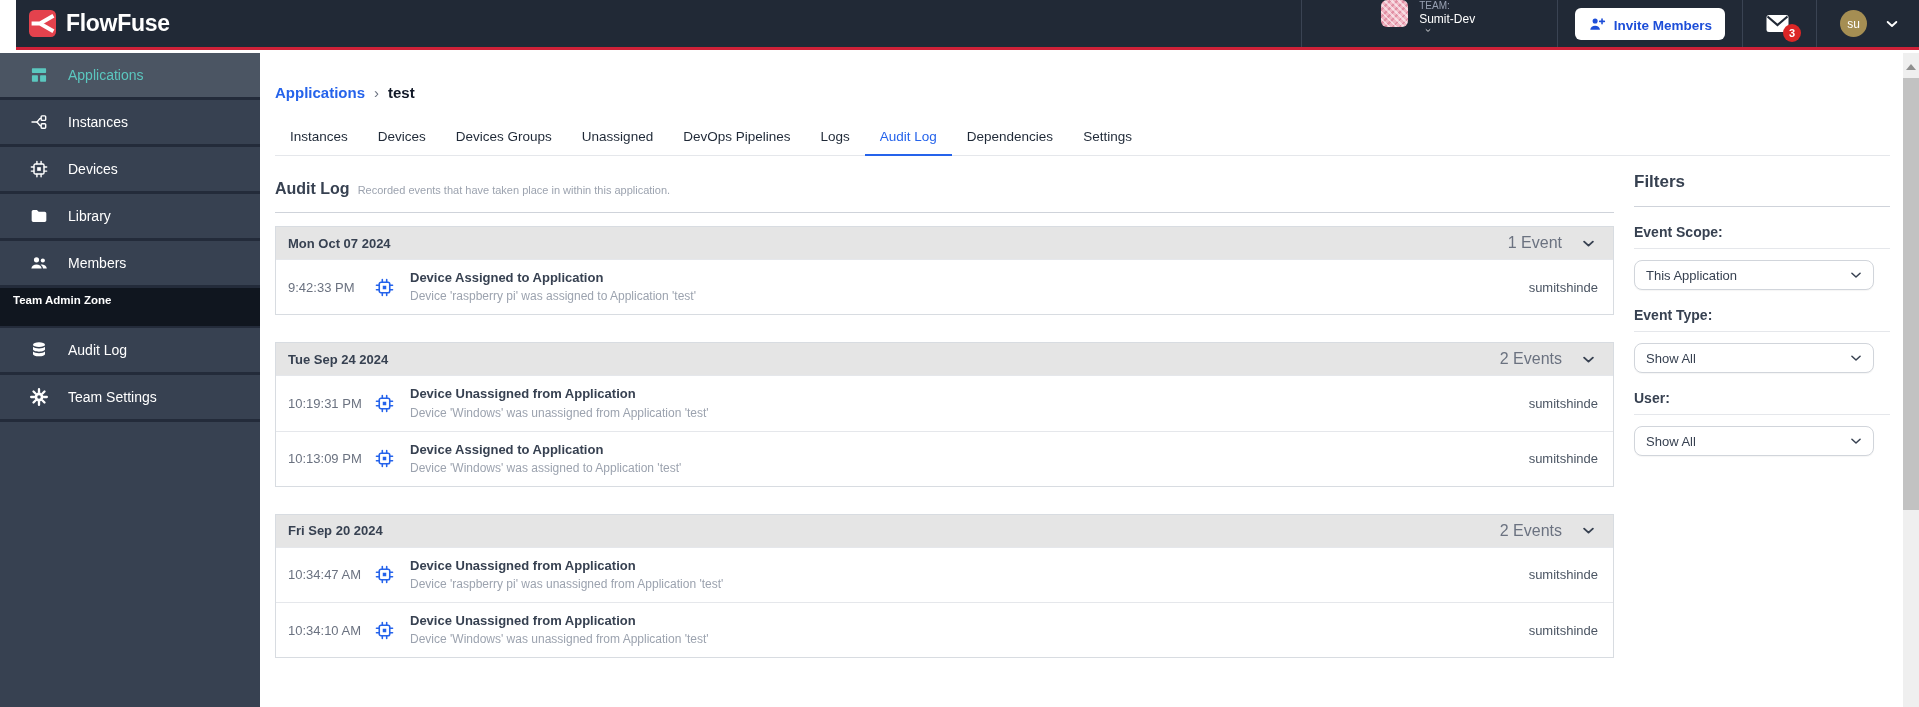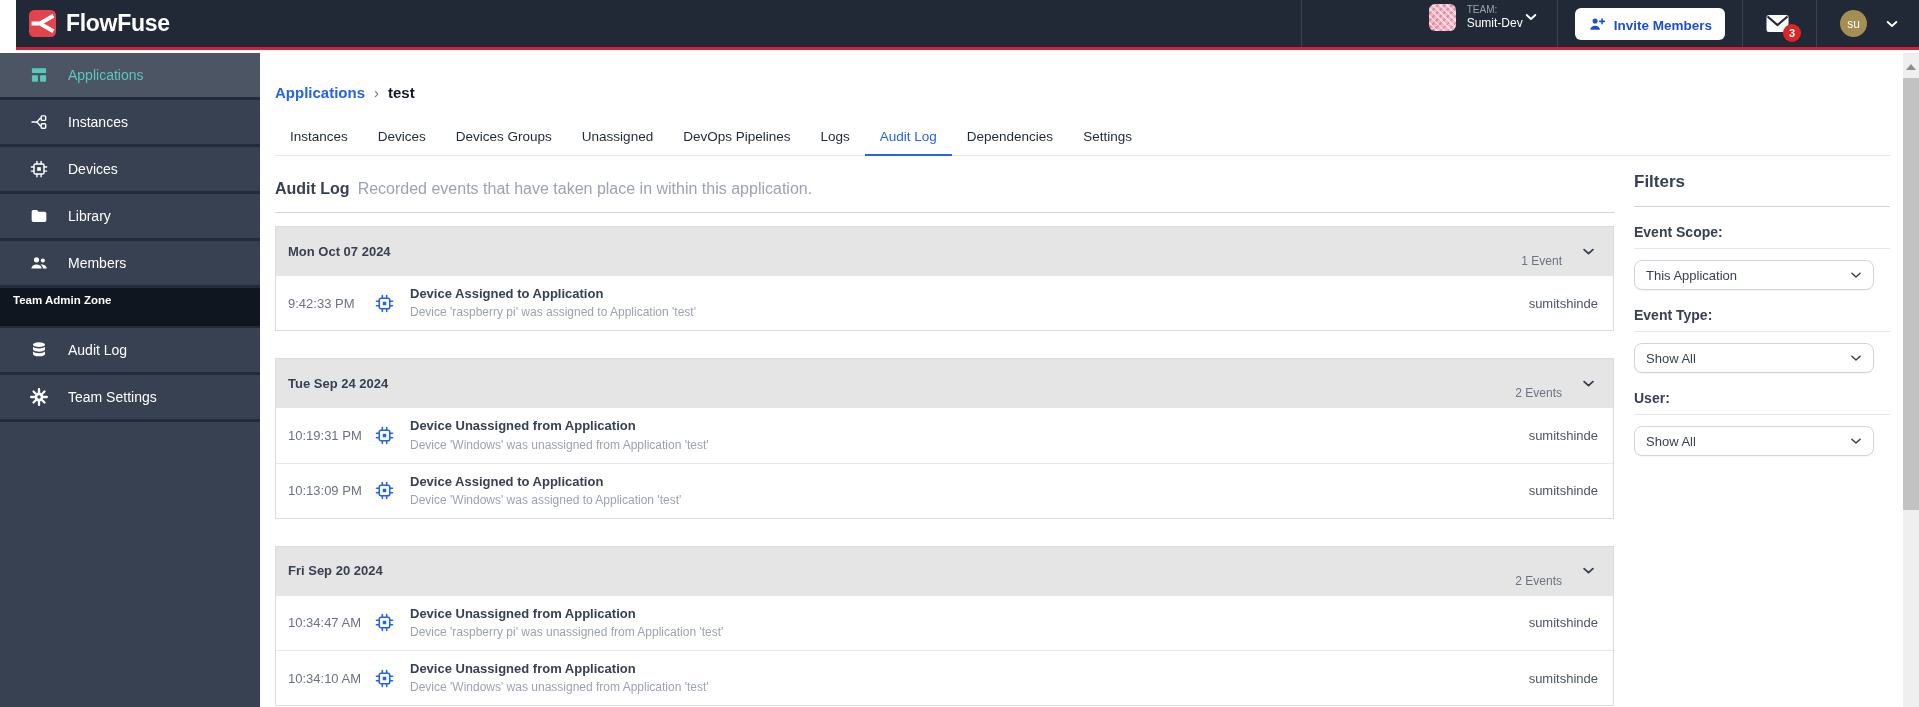--- a/index.html
+++ b/index.html
@@ -12,21 +12,21 @@
   .topbar {
     position:absolute; top:0; left:16px; right:0; height:50px;
     background:#212936; border-bottom:3px solid #cf2138;
     display:flex; align-items:center; justify-content:space-between; z-index:10;
   }
   .brand { display:flex; align-items:center; gap:10px; padding-left:13px; }
   .brand-mark { width:27px; height:27px; display:block; }
   .brand-name { color:#fff; font-size:23px; font-weight:700; letter-spacing:-0.3px; }
   .nav-right { display:flex; align-items:stretch; height:47px; }
   .nav-sec { display:flex; align-items:center; border-left:1px solid #3a4353; }
-  .team-sec { width:256px; padding:0 18px 13px 16px; justify-content:flex-end; cursor:pointer; }
+  .team-sec { width:256px; padding:0 18px 13px 16px; justify-content:center; cursor:pointer;flex-direction:column; }
   .team-left { display:flex; align-items:center; gap:11px; }
   .team-avatar {
     width:27px; height:27px; border-radius:6px; background:#f0b6c3;
     background-image:
       repeating-linear-gradient(45deg, rgba(255,255,255,.55) 0 2px, transparent 2px 5px),
       repeating-linear-gradient(-45deg, rgba(186,44,84,.28) 0 2px, transparent 2px 5px);
   }
   .team-label { font-size:10px; color:#98a1b3; line-height:1.2; }
   .team-name { font-size:12px; color:#fff; line-height:1.2; }
   .chev-white { width:16px; height:16px; color:#fff; }
@@ -69,28 +69,28 @@
   .bc-sep { color:#6b7280; font-weight:400; }
   .bc-current { color:#111827; }
   .tabs { margin-top:20px; display:flex; border-bottom:1px solid #e5e7eb; }
   .tab { padding:8px 15px 10px; font-size:13.5px; color:#1f2937; cursor:pointer; border-bottom:2px solid transparent; margin-bottom:-1px; }
   .tab.active { color:#2563eb; border-bottom-color:#2563eb; }
   .content { display:flex; gap:20px; }
   .events-col { flex:1; min-width:0; }
   .filters-col { width:256px; flex:none; }
   .sec-head { margin-top:24px; display:flex; align-items:baseline; gap:8px; }
   .sec-title { font-size:16px; font-weight:700; color:#374151; }
-  .sec-sub { font-size:16px; color:#9ca3af; }
+  .sec-sub { font-size:11px; color:#9ca3af; }
   .divider { border:none; border-top:1px solid #cfd3da; margin:14px 0 0; }
   .groups { margin-top:13px; }
   .group { border:1px solid #d8dce1; margin-bottom:27px; background:#fff; }
   .group-head { background:#e5e5e5; padding:7px 12px; display:flex; align-items:center; justify-content:space-between; cursor:pointer; }
   .group-date { font-size:13px; font-weight:700; color:#374151; }
   .group-right { display:flex; align-items:center; gap:19px; padding-right:5px; }
-  .group-count { font-size:12px; color:#6b7280;margin-top:20px; }
+  .group-count { font-size:16px; color:#6b7280; }
   .chev-dark { width:15px; height:15px; color:#374151; cursor:pointer; }
   .event-row { display:flex; align-items:center; padding:10px 12px; border-top:1px solid #e5e7eb; }
   .event-time { width:86px; font-size:13px; color:#6b7280; flex:none; }
   .event-chip { width:21px; height:21px; color:#2563eb; flex:none; margin-right:15px; }
   .event-text { flex:1; min-width:0; display:flex; flex-direction:column; }
   .event-title { font-size:13px; font-weight:700; color:#374151; line-height:1.25; }
   .event-desc { font-size:12px; color:#9ca3af; margin-top:3px; line-height:1.25; }
   .event-user { font-size:13px; color:#4b5563; padding-right:3px; }
   
   .filters-title { margin-top:16px; font-size:17px; font-weight:600; color:#374151; }

